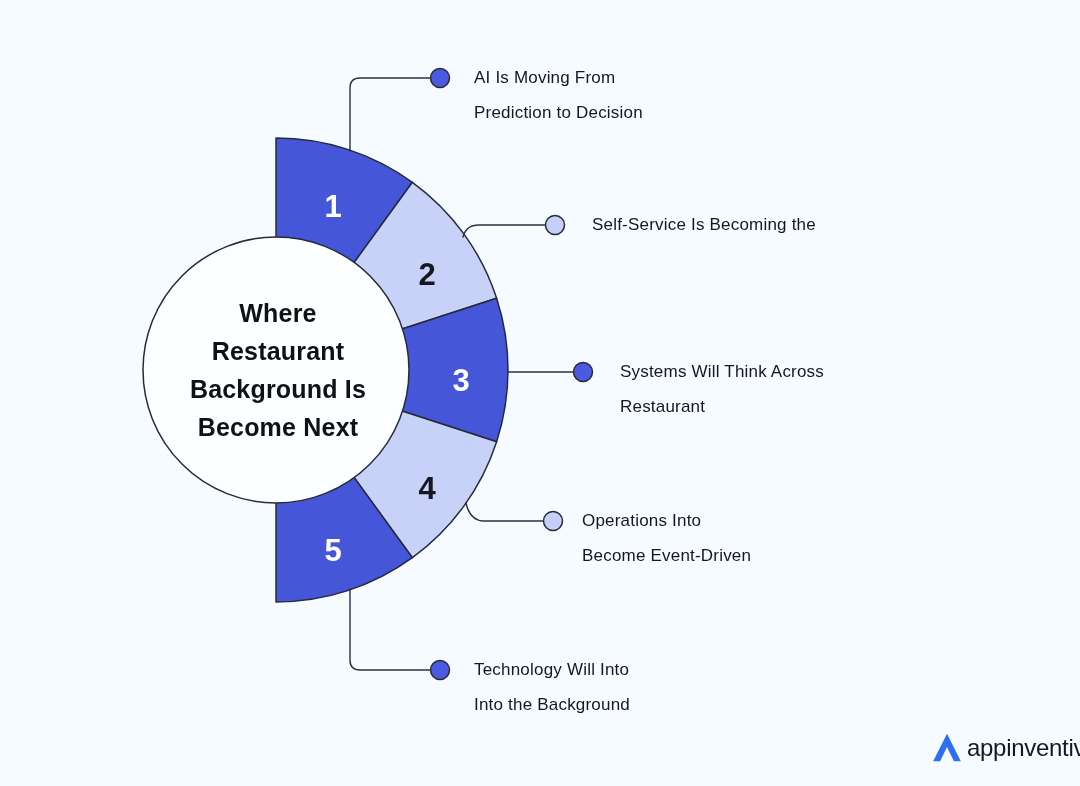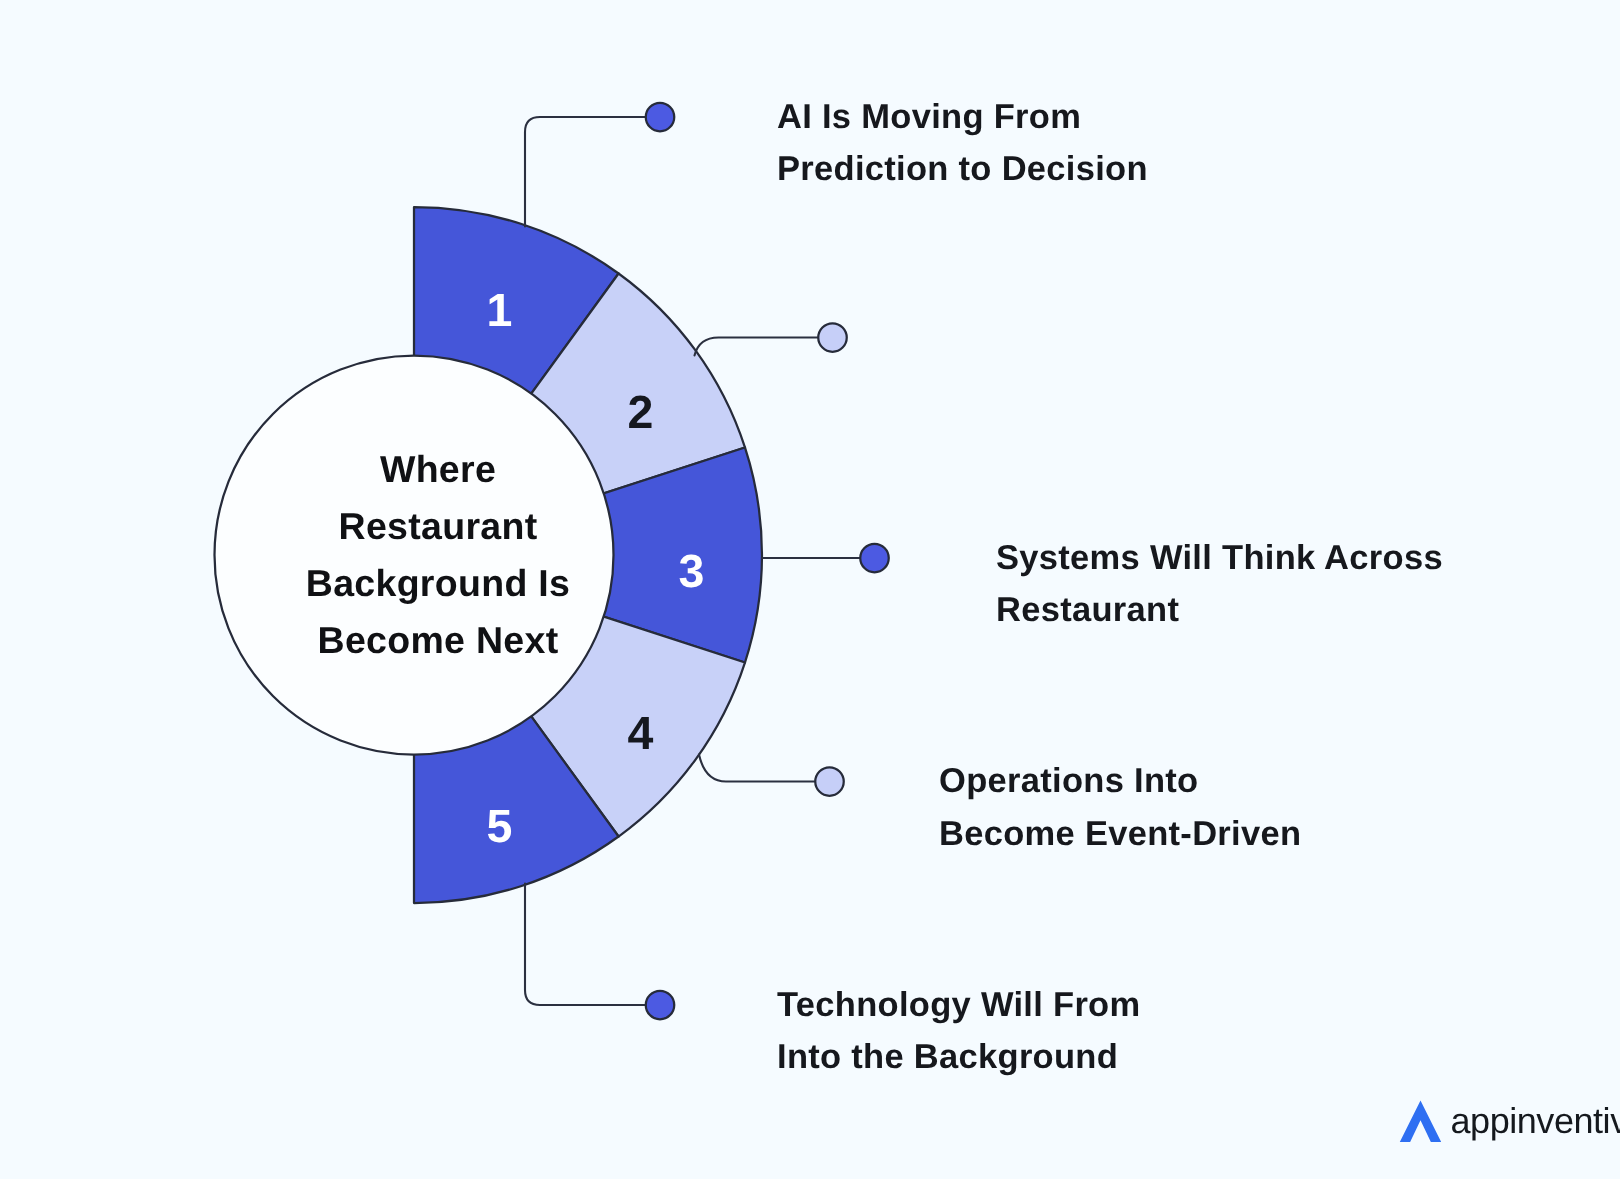--- a/index.html
+++ b/index.html
@@ -15,27 +15,27 @@
   .hub-circle{fill:#fcfeff;stroke:#262b3a;stroke-width:1.5;}
   .connector{fill:none;stroke:#2b3040;stroke-width:1.4;stroke-linecap:round;}
   .bullet{stroke:#262b3a;stroke-width:1.5;}
   .num{
     font-family:"Liberation Sans",sans-serif;
     font-weight:bold;font-size:31px;text-anchor:middle;
   }
   .num-on-dark{fill:#ffffff;}
   .num-on-light{fill:#15181f;}
   .hub-title{
-    position:absolute;left:162px;top:294px;width:260px;
+    position:absolute;left:148px;top:294px;width:260px;
     text-align:center;font-size:25px;font-weight:bold;
     line-height:38px;color:#101114;letter-spacing:.2px;
   }
   .label{
-    position:absolute;font-size:23px;font-weight:bold;
-    line-height:35px;color:#16181d;white-space:nowrap;letter-spacing:.2px;margin-left:44px;
+    position:absolute;font-size:17px;font-weight:normal;
+    line-height:35px;color:#16181d;white-space:nowrap;letter-spacing:.2px;
   }
   .label span{display:block;}
   .label-1{left:474px;top:60px;}
   .label-2{left:592px;top:207px;}
   .label-3{left:620px;top:354px;}
   .label-4{left:582px;top:503px;}
   .label-5{left:474px;top:652px;}
   .logo{
     position:absolute;left:932px;top:731px;
     display:flex;align-items:center;gap:5px;
@@ -83,31 +83,32 @@
     <div>Restaurant</div>
     <div>Background Is</div>
     <div>Become Next</div>
   </div>
 
   <div class="label label-1">
     <span>AI Is Moving From</span>
     <span>Prediction to Decision</span>
   </div>
   <div class="label label-2">
+    <span>Self-Service Is Becoming the</span>
   </div>
   <div class="label label-3">
     <span>Systems Will Think Across</span>
     <span>Restaurant</span>
   </div>
   <div class="label label-4">
     <span>Operations Into</span>
     <span>Become Event-Driven</span>
   </div>
   <div class="label label-5">
-    <span>Technology Will From</span>
+    <span>Technology Will Into</span>
     <span>Into the Background</span>
   </div>
 
   <div class="logo">
     <svg width="30" height="33" viewBox="0 0 100 100">
       <path d="M50,4 L96,96 L73,96 L50,48 L27,96 L4,96 Z" fill="#2e6ff2"></path>
     </svg>
     <span class="logo-text">appinventiv</span>
   </div>
 

